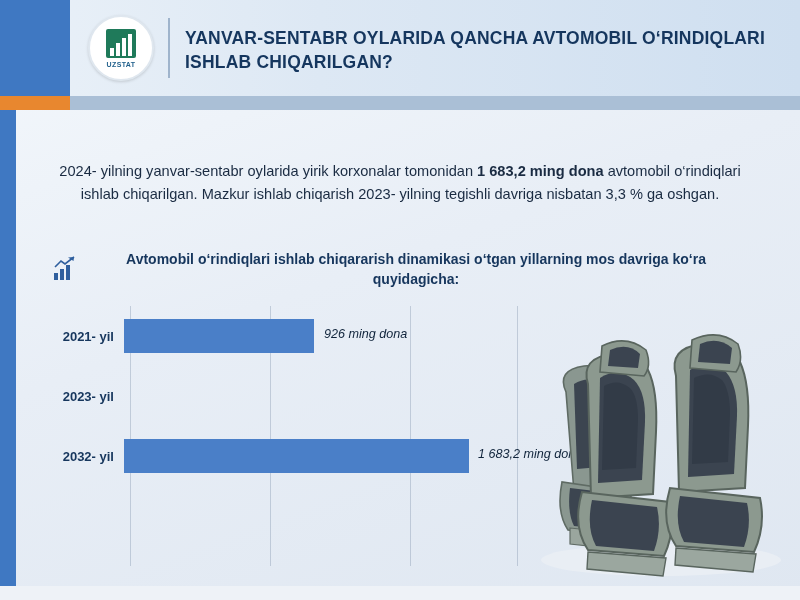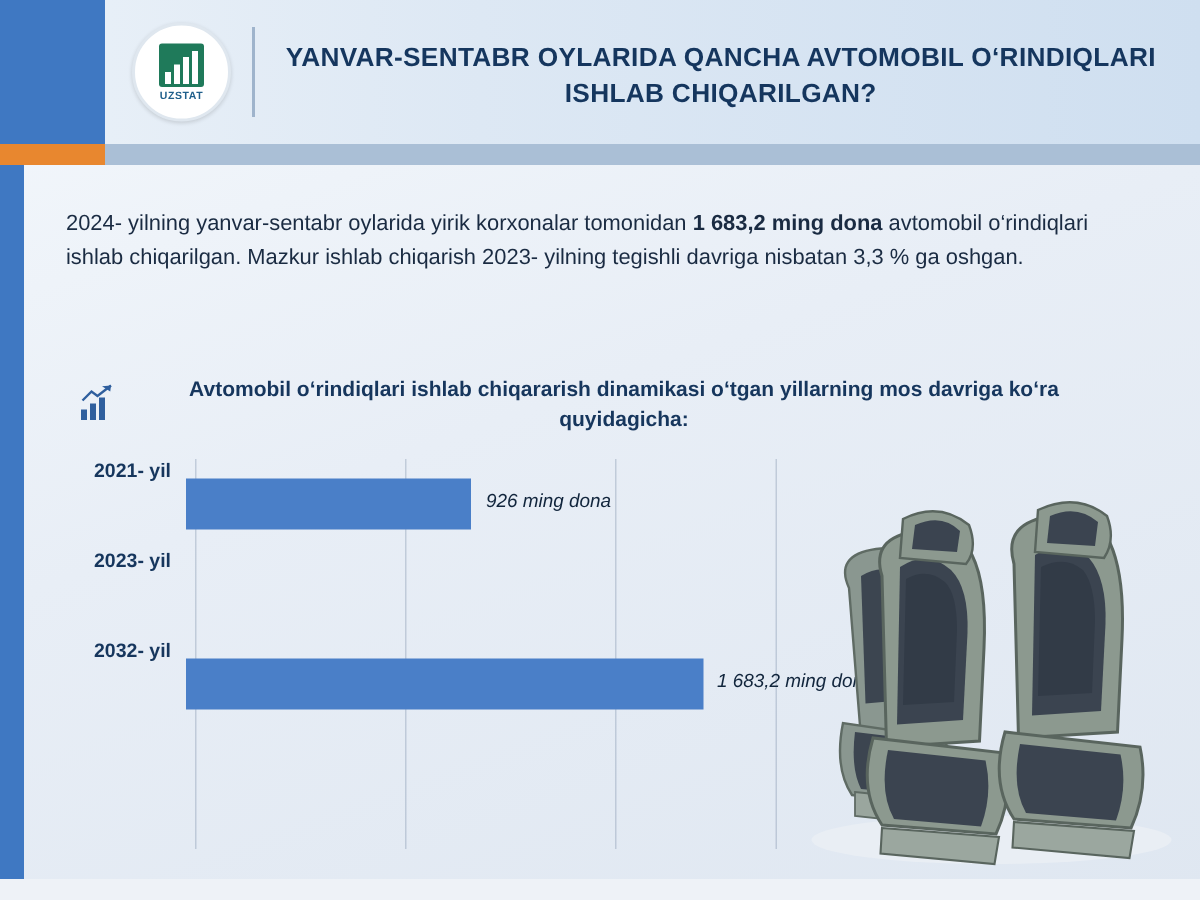--- a/index.html
+++ b/index.html
@@ -90,21 +90,21 @@
     top: 18px;
     width: 2px;
     height: 60px;
     background: #9fb4cc;
   }
   .header-title {
     position: absolute;
     left: 185px;
     right: 24px;
     top: 26px;
-    text-align: center;
+    text-align: left;
     color: #15365e;
     font-size: 17.5px;
     font-weight: bold;
     line-height: 1.38;
     letter-spacing: 0.2px;
   }
 
   
   .accent-strip {
     display: flex;
@@ -130,22 +130,22 @@
     top: 0;
     width: 16px;
     height: 490px;
     background: #3f78c2;
   }
 
   .intro {
     position: absolute;
     left: 44px;
     right: 44px;
-    top: 28px;
-    text-align: left;
+    top: 50px;
+    text-align: center;
     font-size: 14.6px;
     color: #1a2b42;
     line-height: 1.55;
   }
   .intro b { font-weight: bold; }
 
   .subtitle-row {
     position: absolute;
     left: 52px;
     right: 60px;
@@ -198,20 +198,21 @@
     position: absolute;
     left: 30px;
     top: 196px;
     width: 740px;
     height: 260px;
   }
   .chart-row {
     position: relative;
     height: 60px;
     display: flex;
+    align-items: center;
   }
   .cat-label {
     width: 84px;
     text-align: right;
     padding-right: 10px;
     font-size: 13px;
     font-weight: bold;
     color: #16365d;
   }
   .bar-area {

